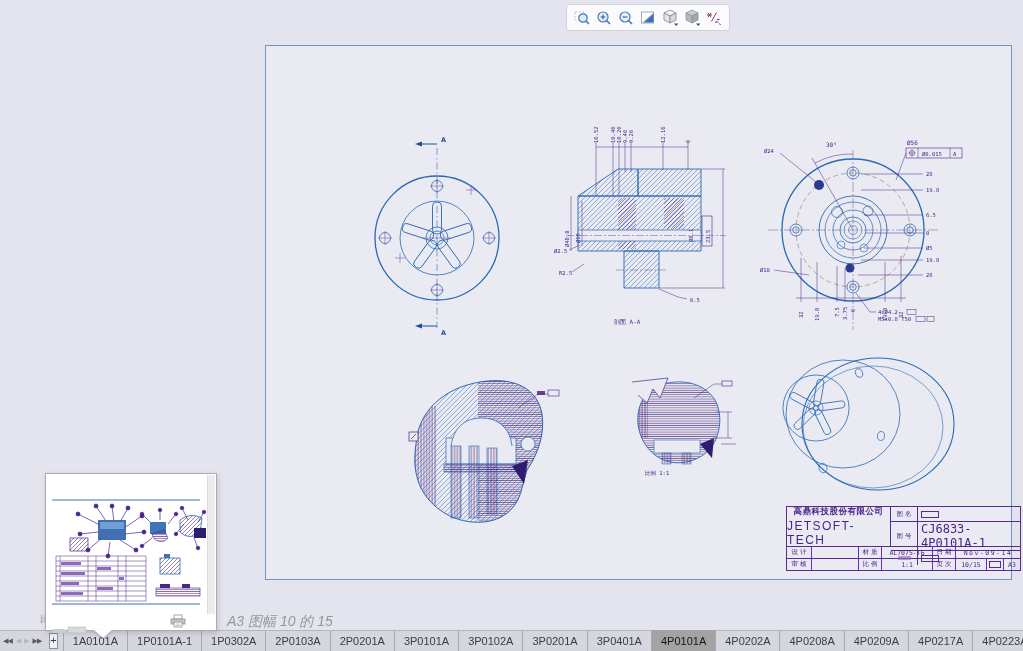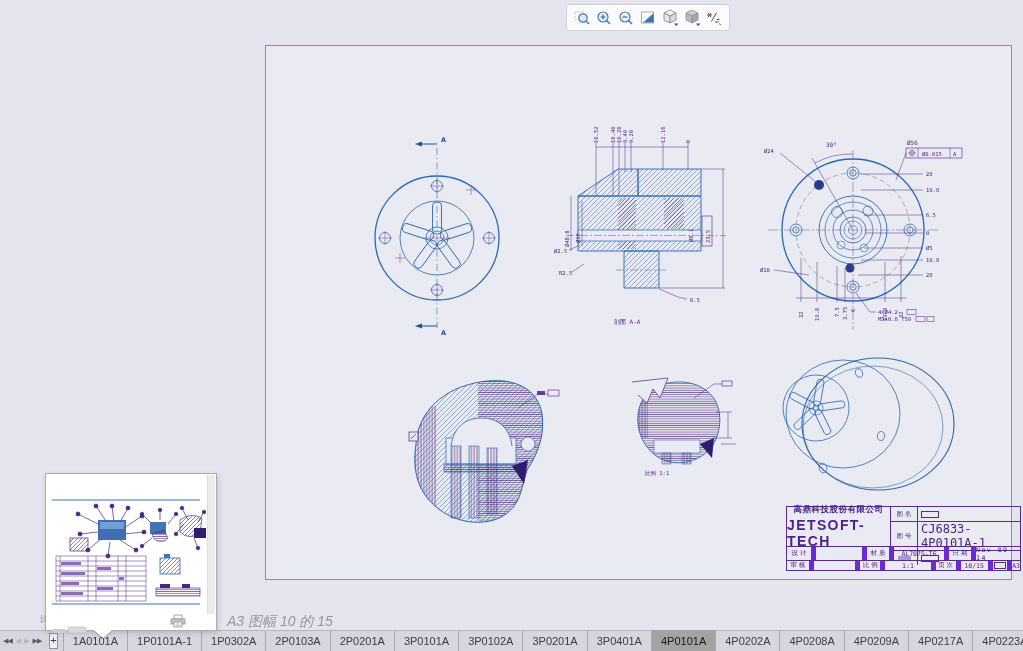--- a/index.html
+++ b/index.html
@@ -16,32 +16,32 @@
   .dim{font:5.5px "DejaVu Sans Mono",monospace;fill:#4b2488;}
   .dim6{font:6px "DejaVu Sans Mono",monospace;fill:#4b2488;}
   .lblA{font:bold 6.5px "DejaVu Sans",sans-serif;fill:#1f4f9c;}
   
   .tb{position:absolute;left:520px;top:460px;width:235px;height:65px;border:1px solid #5b2b8c;
       color:#4b2488;box-sizing:border-box;display:flex;flex-direction:column;font-size:6.5px;}
   .tb-top{display:flex;height:39px;border-bottom:1px solid #5b2b8c;}
   .tb-co{width:103px;border-right:1px solid #5b2b8c;display:flex;flex-direction:column;
          justify-content:center;align-items:center;gap:1px;}
   .tb-co .cn{font-size:8.5px;font-weight:bold;letter-spacing:.5px;}
-  .tb-co .en{font-size:14px;font-weight:bold;letter-spacing:1.4px;}
+  .tb-co .en{font-size:12px;font-weight:normal;letter-spacing:1.4px;}
   .tb-topr{flex:1;display:flex;flex-direction:column;}
   .tb-topr .r{display:flex;flex:1;border-bottom:1px solid #5b2b8c;align-items:center;}
   .tb-topr .r:last-child{border-bottom:none;}
   .tb-lab{width:26px;align-self:stretch;border-right:1px solid #5b2b8c;display:flex;
           align-items:center;justify-content:center;}
   .tb-val{flex:1;padding-left:3px;font-family:"DejaVu Sans Mono",monospace;font-size:12px;}
   .mini-box{display:inline-block;width:16px;height:5px;border:1px solid #5b2b8c;vertical-align:middle;}
   .smudge{display:inline-block;width:13px;height:4px;background:#8f6bb5;opacity:.65;}
   .tb-row{display:flex;height:13px;border-bottom:1px solid #5b2b8c;align-items:stretch;}
   .tb-row:last-child{border-bottom:none;}
-  .c{border-right:5px solid #6d28d9;display:flex;align-items:center;justify-content:center;}
+  .c{border-right:1px solid #6d28d9;display:flex;align-items:center;justify-content:center;}
   .c.last{border-right:none;}
   .cw1{width:24px}.cw2{width:46px}.cw3{width:22px}.cw4{width:50px}.cw5{width:22px}
   .cw6{flex:1}.cw6b{width:30px}.cw7{width:16px}
   .mono{font-family:"DejaVu Sans Mono",monospace;}
   .sp{letter-spacing:1.5px;}
   .ibox{width:10px;height:5px;border:1px solid #5b2b8c;}
   
   .popup{position:absolute;left:45px;top:473px;width:170px;height:156px;background:#fff;
          border:1px solid #a9aab2;box-shadow:1px 2px 5px rgba(40,40,60,.18);z-index:5;}
   .pv-scroll{position:absolute;right:1px;top:1px;width:7px;height:139px;background:#ededf0;

